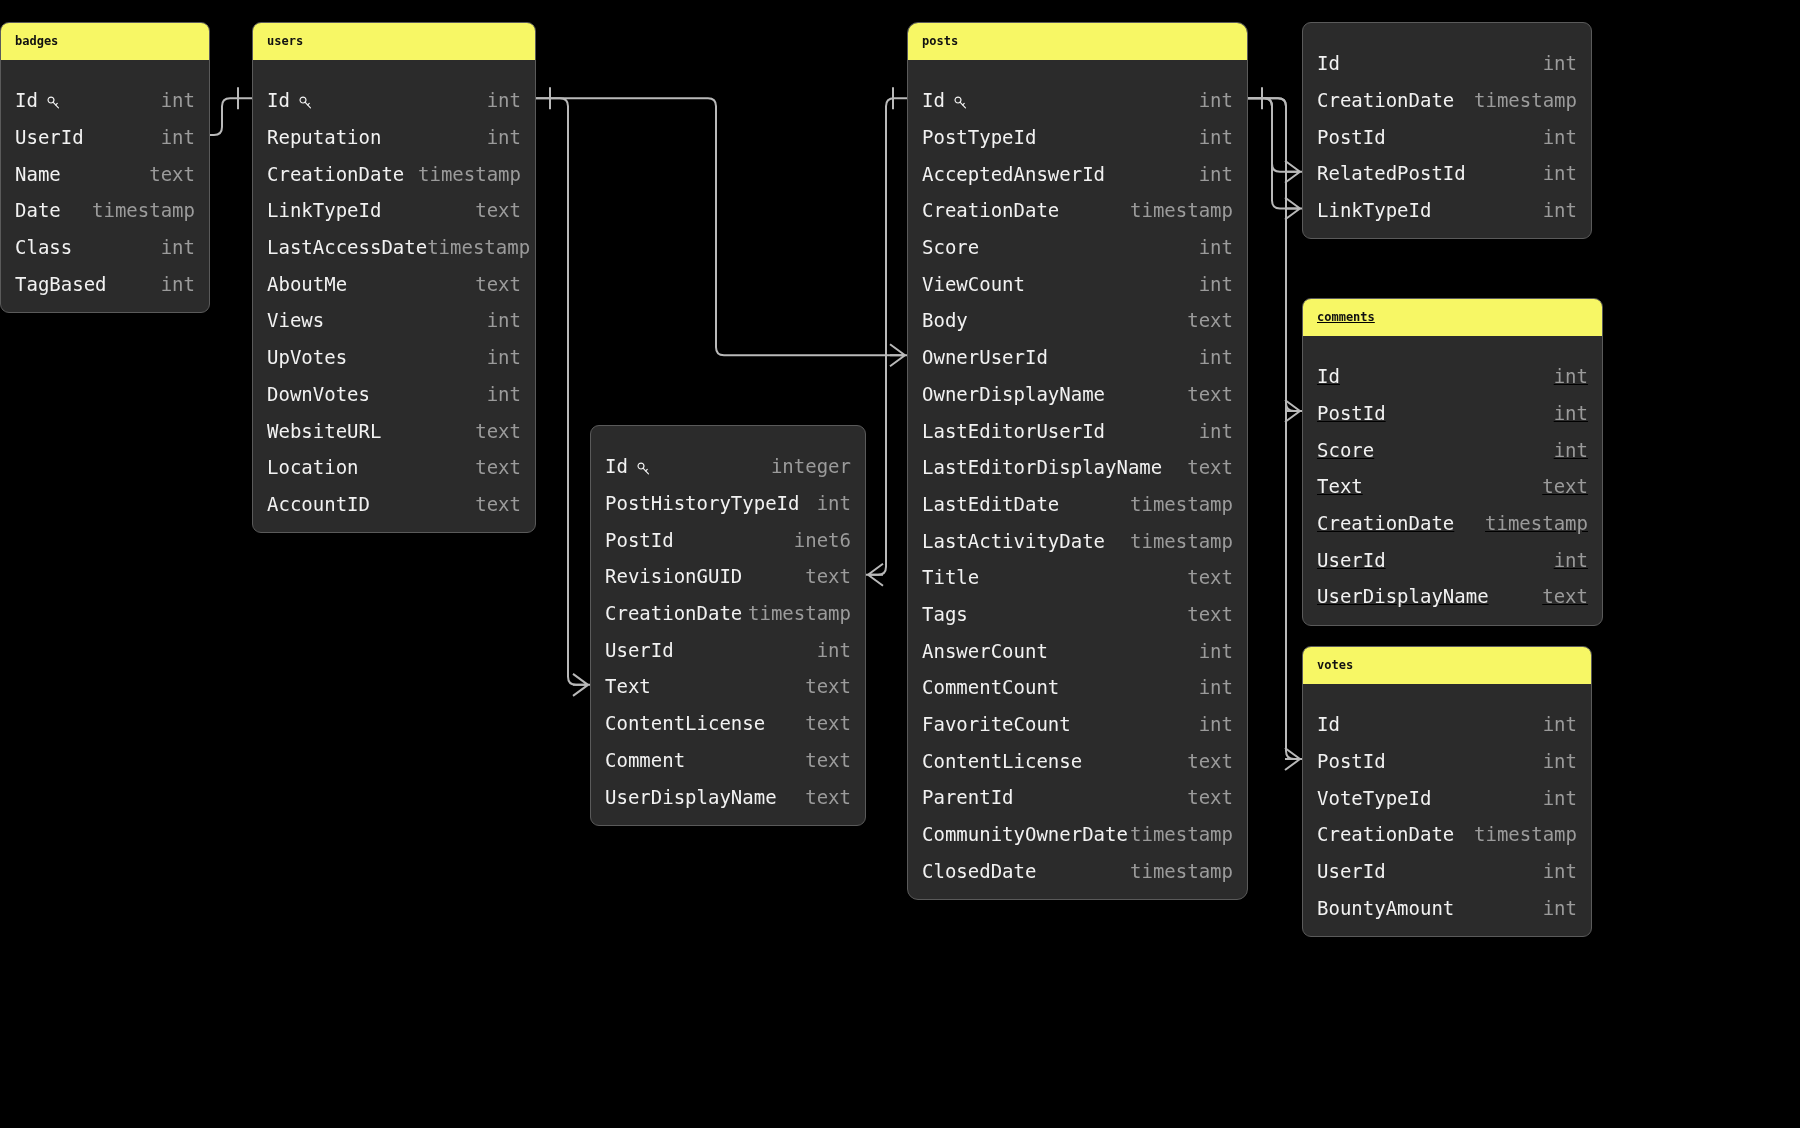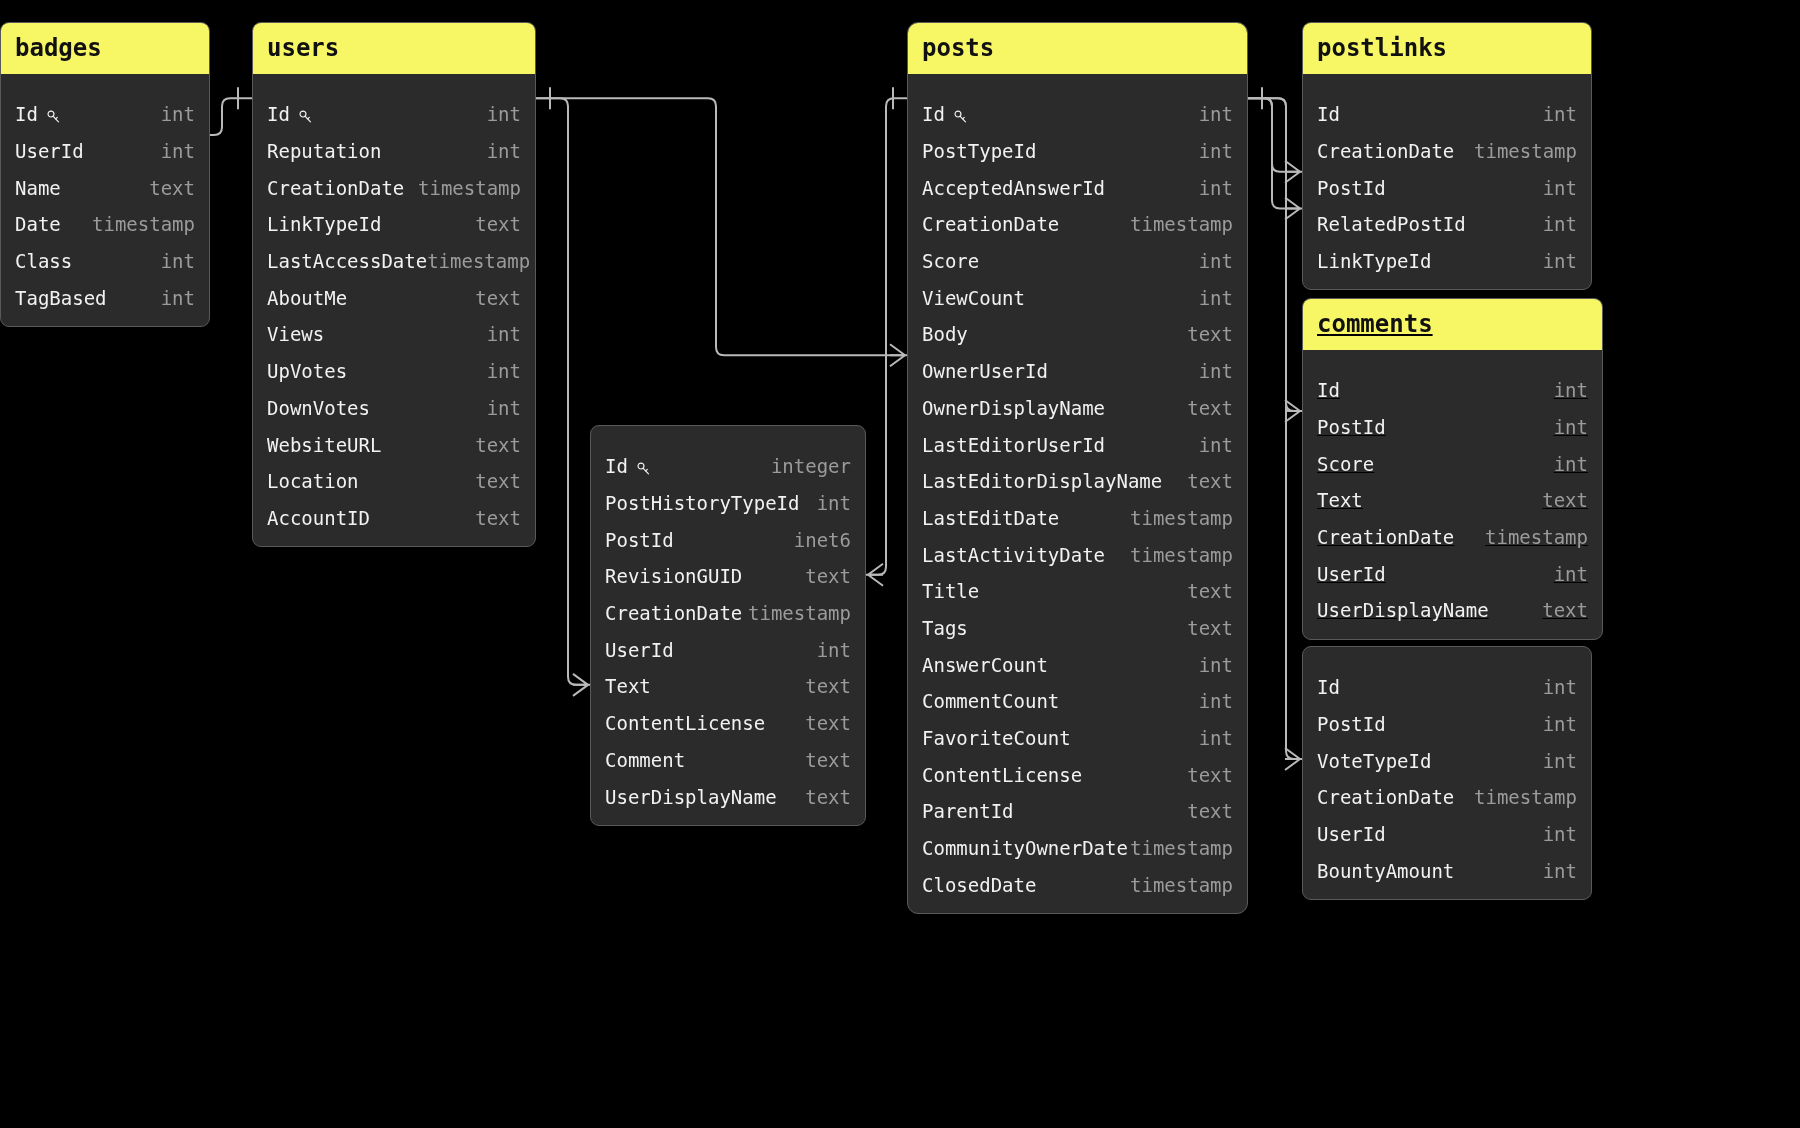--- a/index.html
+++ b/index.html
@@ -28,21 +28,21 @@
     background: #2b2b2b;
     border-radius: 9px;
     border: 1px solid #5a5a5a;
     overflow: hidden;
     z-index: 2;
   }
   .table-header {
     background: #f7f765;
     color: #111111;
     font-weight: bold;
-    font-size: 24px;
+    font-size: 12px;
     padding: 11px 14px 12px 14px;
     letter-spacing: 0px;
     font-family: "DejaVu Sans Mono", "Liberation Mono", monospace;
   }
   .table-body {
     padding: 22px 0 10px 0;
   }
   .col-row {
     display: flex;
     align-items: center;
@@ -429,21 +429,20 @@
           </div>
           <div class="col-row">
             <div class="col-name">
               <span>ClosedDate</span>
             </div>
             <div class="col-type">timestamp</div>
           </div>
         </div>
       </div>
       <div class="table-card" style="left: 1302px; top: 22px; width: 290px;">
-        <div class="table-header">postlinks</div>
         <div class="table-body">
           <div class="col-row">
             <div class="col-name">
               <span>Id</span>
             </div>
             <div class="col-type">int</div>
           </div>
           <div class="col-row">
             <div class="col-name">
               <span>CreationDate</span>
@@ -511,20 +510,21 @@
           </div>
           <div class="col-row">
             <div class="col-name">
               <span>UserDisplayName</span>
             </div>
             <div class="col-type">text</div>
           </div>
         </div>
       </div>
       <div class="table-card" style="left: 1302px; top: 646px; width: 290px;">
+        <div class="table-header">votes</div>
         <div class="table-body">
           <div class="col-row">
             <div class="col-name">
               <span>Id</span>
             </div>
             <div class="col-type">int</div>
           </div>
           <div class="col-row">
             <div class="col-name">
               <span>PostId</span>

